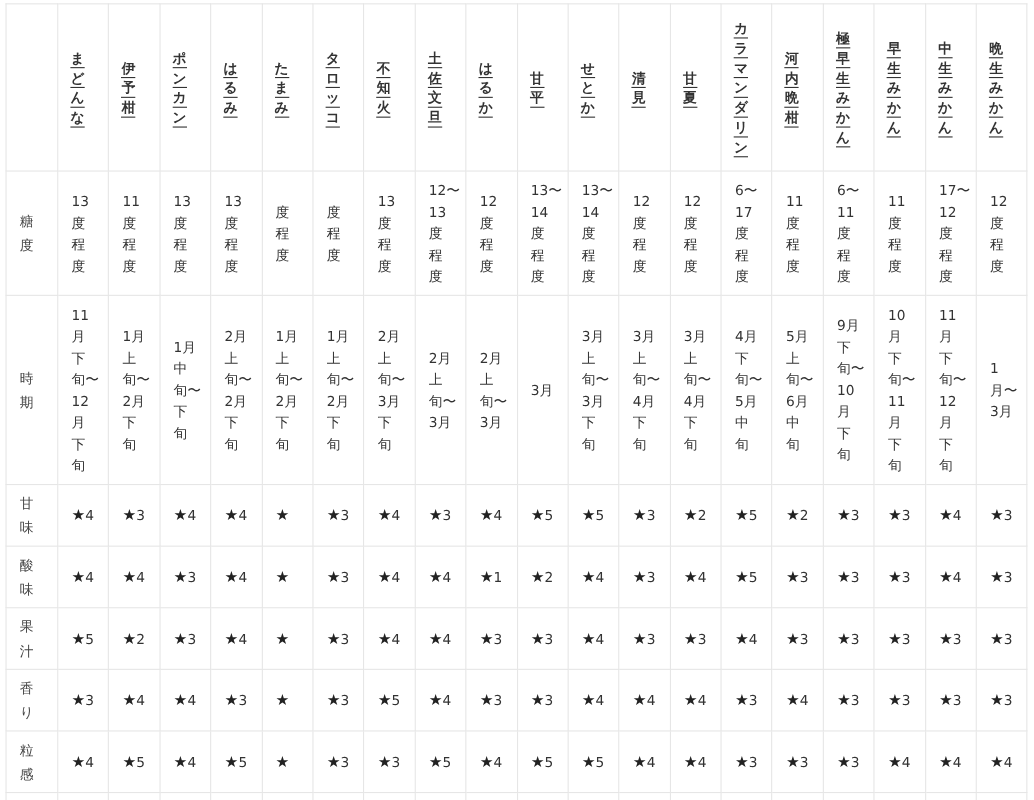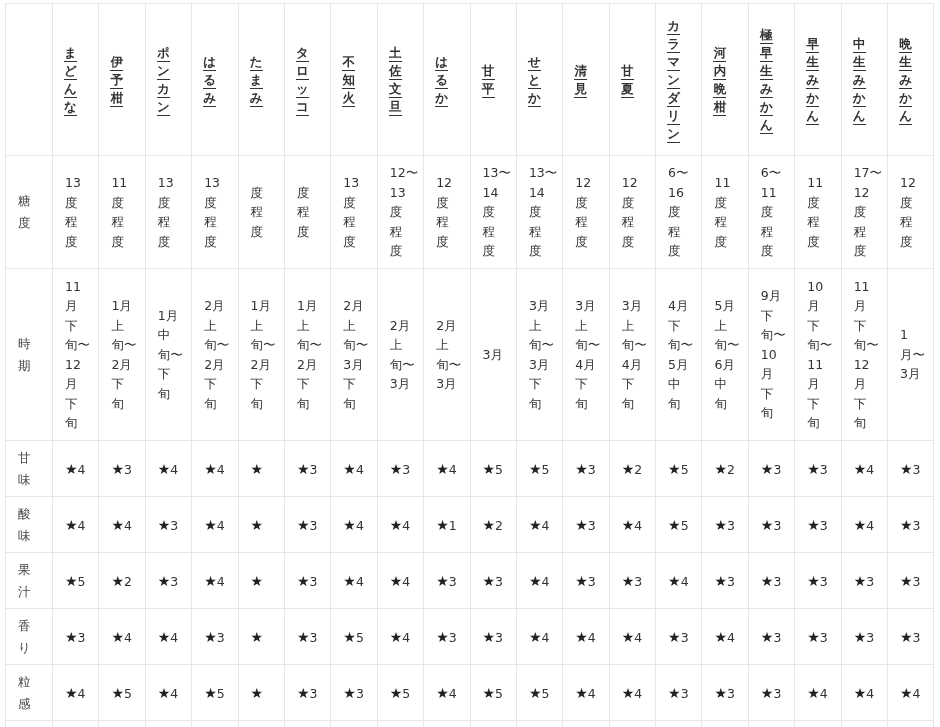--- a/index.html
+++ b/index.html
@@ -388,21 +388,21 @@
             <span class="stack">
               <span>12</span>
               <span>度</span>
               <span>程</span>
               <span>度</span>
             </span>
           </td>
           <td class="text-cell">
             <span class="stack">
               <span>6〜</span>
-              <span>16</span>
+              <span>17</span>
               <span>度</span>
               <span>程</span>
               <span>度</span>
             </span>
           </td>
           <td class="text-cell">
             <span class="stack">
               <span>11</span>
               <span>度</span>
               <span>程</span>

